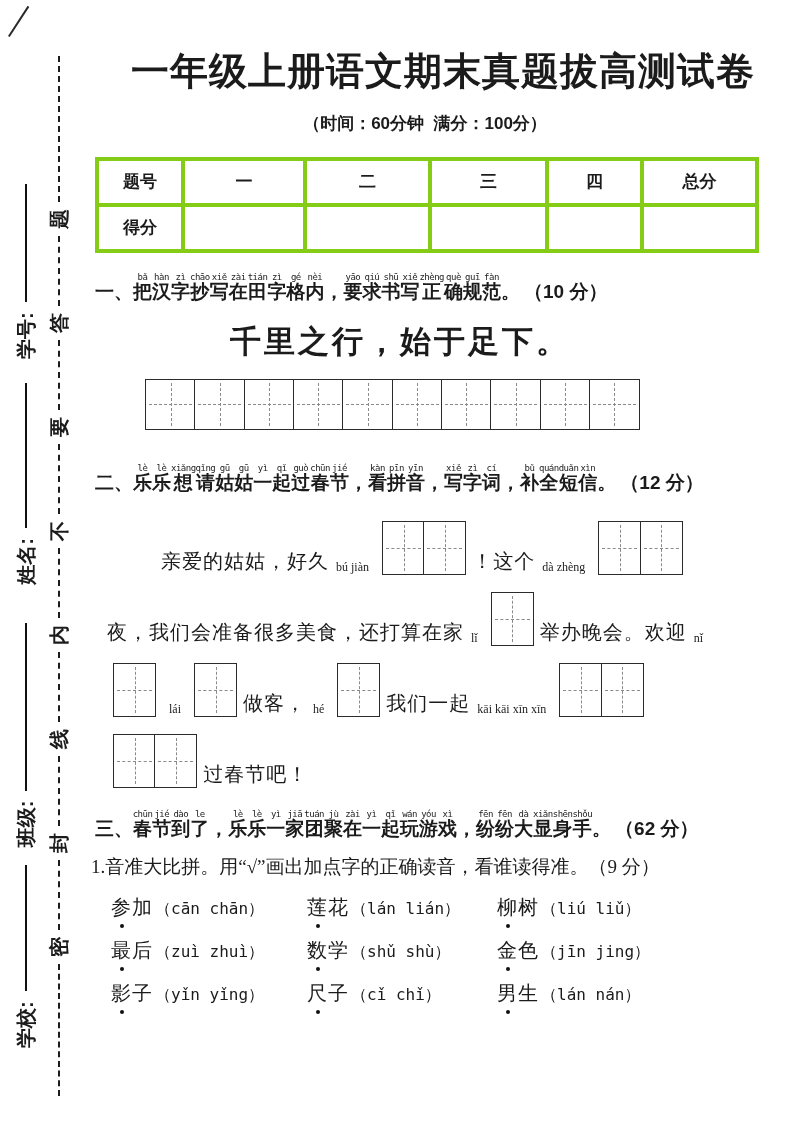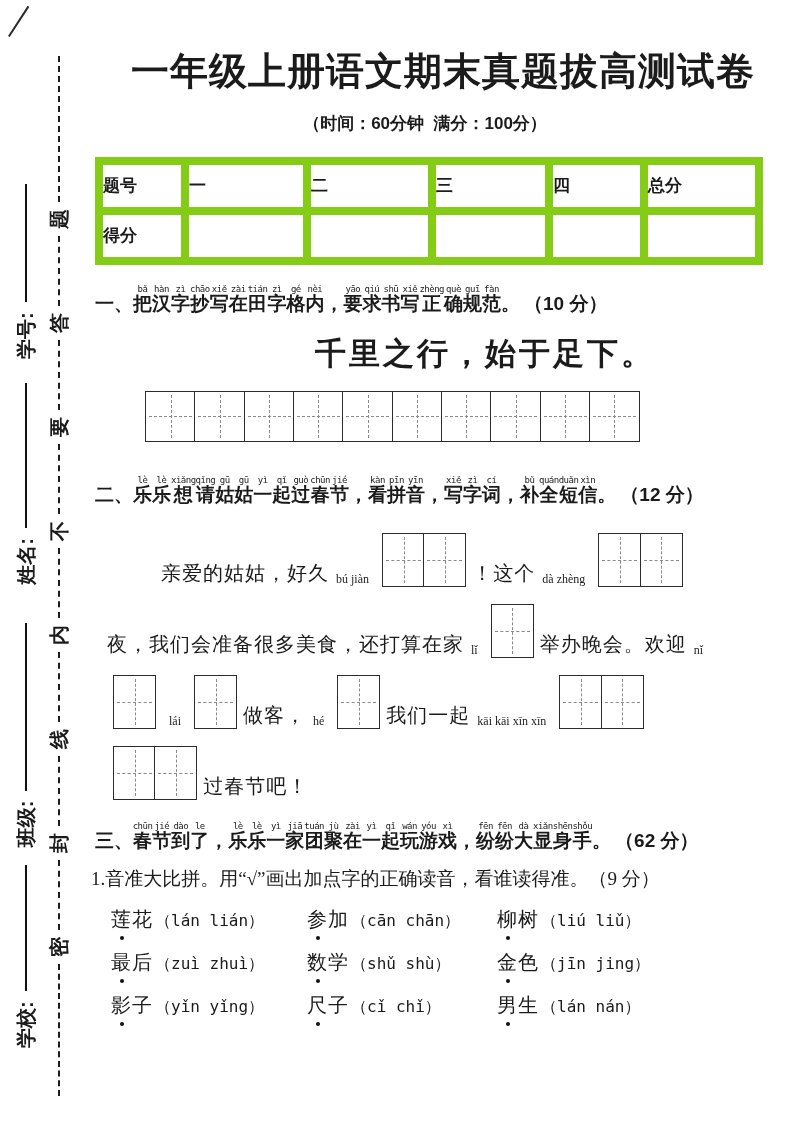--- a/index.html
+++ b/index.html
@@ -23,31 +23,31 @@
   .seal-char{font-family:"Liberation Sans",sans-serif;font-size:20px;font-weight:600;margin:0 7px;white-space:nowrap;}
   
   .content{position:absolute;left:95px;top:0;width:660px;}
   .title{margin-top:50px;text-align:right;font-size:38px;font-weight:700;
          letter-spacing:1px;line-height:1.15;}
   .subtitle{margin-top:18px;text-align:center;font-family:"Liberation Sans",sans-serif;
          font-weight:700;font-size:17px;white-space:pre;}
   
   .score-table{margin-top:22px;border-collapse:collapse;width:660px;table-layout:fixed;
          font-family:"Liberation Sans",sans-serif;font-weight:600;font-size:17px;}
-  .score-table td{border:8px solid #84cc16;text-align:left;height:42px;padding:0;}
+  .score-table td{border:4px solid #84cc16;text-align:center;height:42px;padding:0;}
   
   .sec-head{margin-top:20px;font-family:"Liberation Sans",sans-serif;font-weight:600;
          font-size:19px;line-height:1;white-space:nowrap;}
   .sec-head ruby{ruby-align:center;}
   .sec-head rt{font-family:"DejaVu Sans Mono",monospace;font-weight:400;font-size:9px;
          color:#222;letter-spacing:-0.5px;}
   .sec-score{margin-left:4px;}
   
   .copy-wrap{margin-left:50px;width:510px;}
-  .copy-line{margin-top:20px;text-align:right;font-size:31px;font-weight:700;letter-spacing:3px;}
+  .copy-line{margin-top:20px;text-align:center;font-size:31px;font-weight:700;letter-spacing:3px;}
   .tian-row{margin-top:16px;display:flex;}
   .tian{position:relative;width:51px;height:51px;border:1.7px solid #2b2b2b;
         box-sizing:border-box;background:#fff;flex:none;}
   .tian + .tian{margin-left:-1.7px;}
   .tian::before{content:"";position:absolute;top:3px;bottom:3px;left:50%;border-left:1.4px dashed #8a8a8a;}
   .tian::after{content:"";position:absolute;left:3px;right:3px;top:50%;border-top:1.4px dashed #8a8a8a;}
   .tian.small{width:43px;height:54px;}
   .tian-group{display:inline-flex;margin:0 6px;}
   
   .letter{margin-top:12px;}
@@ -217,28 +217,28 @@
           <span class="ltext">过春节吧！</span>
         </div>
       </div>
 
     <div class="sec-head" style="margin-top:22px"><span>三、</span><span><ruby>春<rt>chūn</rt></ruby><ruby>节<rt>jié</rt></ruby><ruby>到<rt>dào</rt></ruby><ruby>了<rt>le</rt></ruby><ruby>，<rt></rt></ruby><ruby>乐<rt>lè</rt></ruby><ruby>乐<rt>lè</rt></ruby><ruby>一<rt>yì</rt></ruby><ruby>家<rt>jiā</rt></ruby><ruby>团<rt>tuán</rt></ruby><ruby>聚<rt>jù</rt></ruby><ruby>在<rt>zài</rt></ruby><ruby>一<rt>yì</rt></ruby><ruby>起<rt>qǐ</rt></ruby><ruby>玩<rt>wán</rt></ruby><ruby>游<rt>yóu</rt></ruby><ruby>戏<rt>xì</rt></ruby><ruby>，<rt></rt></ruby><ruby>纷<rt>fēn</rt></ruby><ruby>纷<rt>fēn</rt></ruby><ruby>大<rt>dà</rt></ruby><ruby>显<rt>xiǎn</rt></ruby><ruby>身<rt>shēn</rt></ruby><ruby>手<rt>shǒu</rt></ruby><ruby>。<rt></rt></ruby></span><span class="sec-score">（62 分）</span></div>
 
     <div class="q1-label">1.音准大比拼。用“√”画出加点字的正确读音，看谁读得准。（9 分）</div>
     <div class="q1-grid">
         <div class="q1-row">
           <div class="q1-item">
+            <span class="q1-word"><span class="wchar dotted">参</span><span class="wchar">加</span></span>
+            <span class="q1-opts">（cān chān）</span>
+          </div>
+          <div class="q1-item">
             <span class="q1-word"><span class="wchar dotted">莲</span><span class="wchar">花</span></span>
             <span class="q1-opts">（lán lián）</span>
           </div>
           <div class="q1-item">
-            <span class="q1-word"><span class="wchar dotted">参</span><span class="wchar">加</span></span>
-            <span class="q1-opts">（cān chān）</span>
-          </div>
-          <div class="q1-item">
             <span class="q1-word"><span class="wchar dotted">柳</span><span class="wchar">树</span></span>
             <span class="q1-opts">（liú liǔ）</span>
           </div>
         </div>
         <div class="q1-row">
           <div class="q1-item">
             <span class="q1-word"><span class="wchar dotted">最</span><span class="wchar">后</span></span>
             <span class="q1-opts">（zuì zhuì）</span>
           </div>
           <div class="q1-item">

